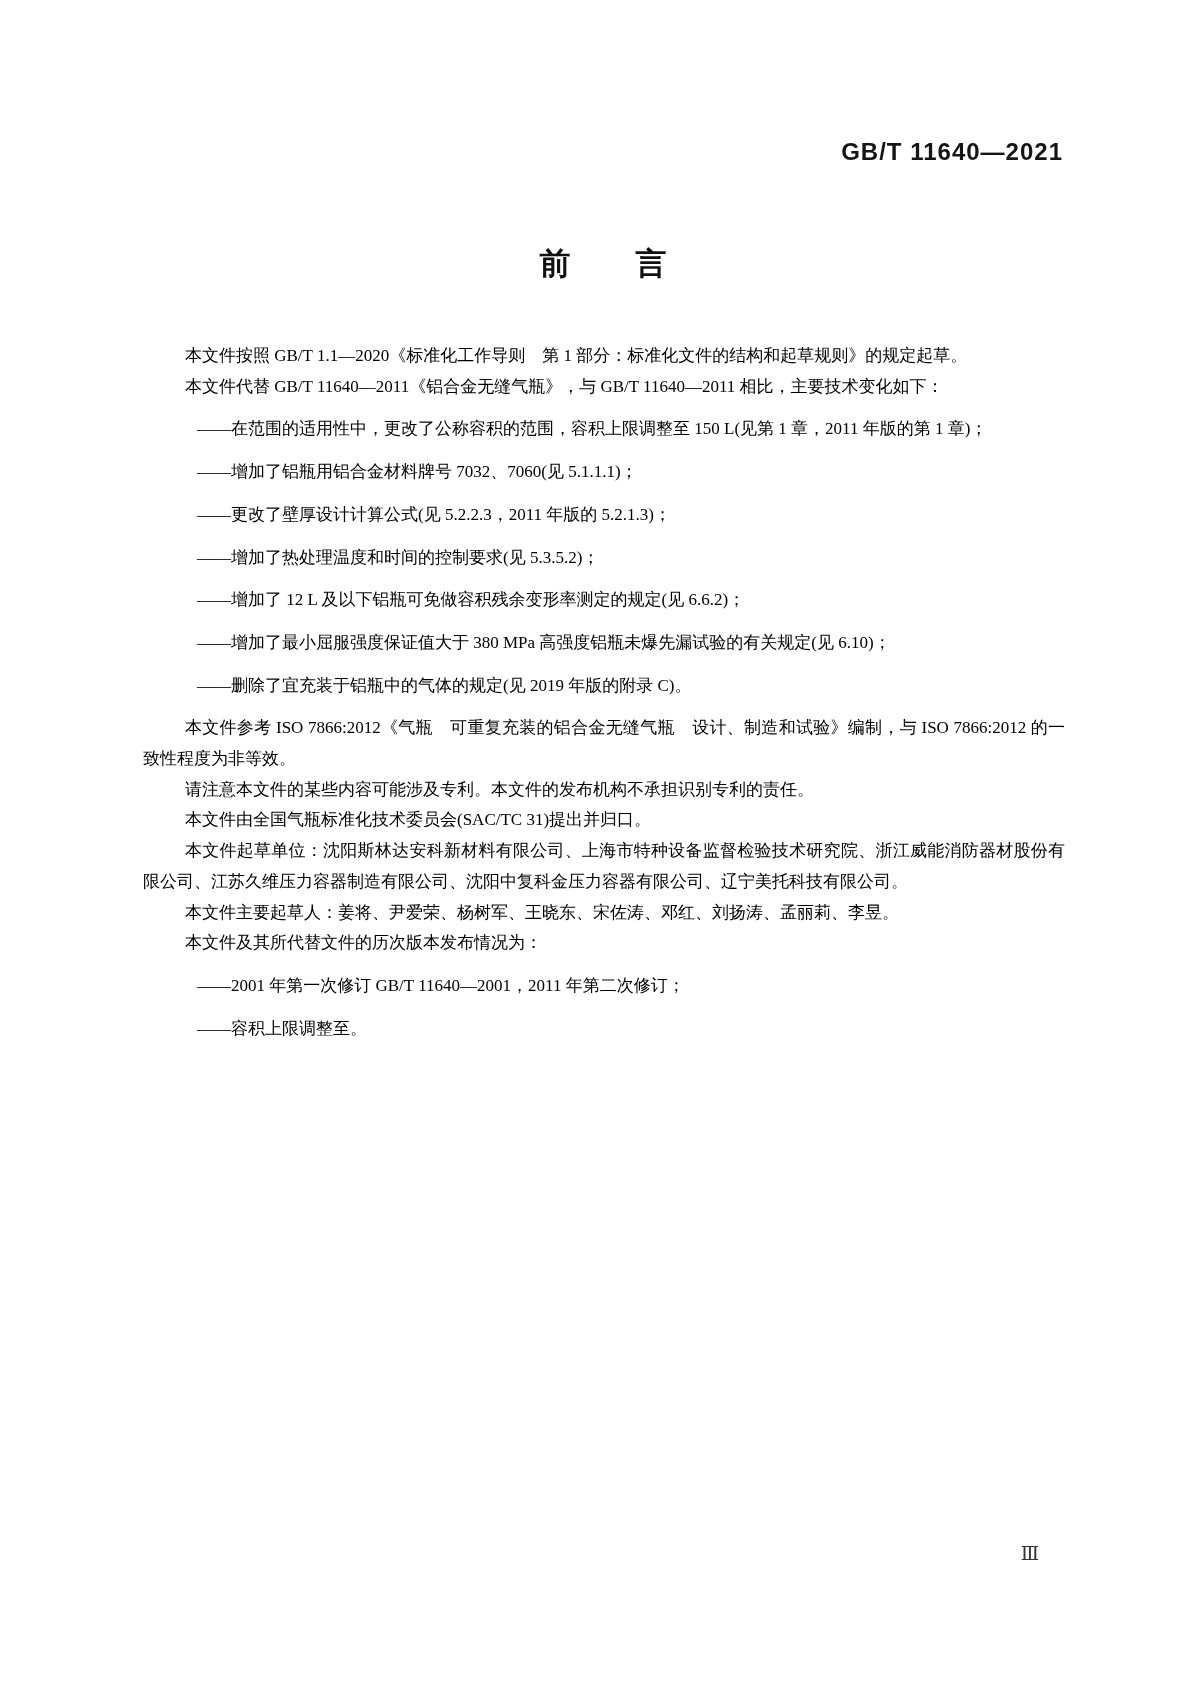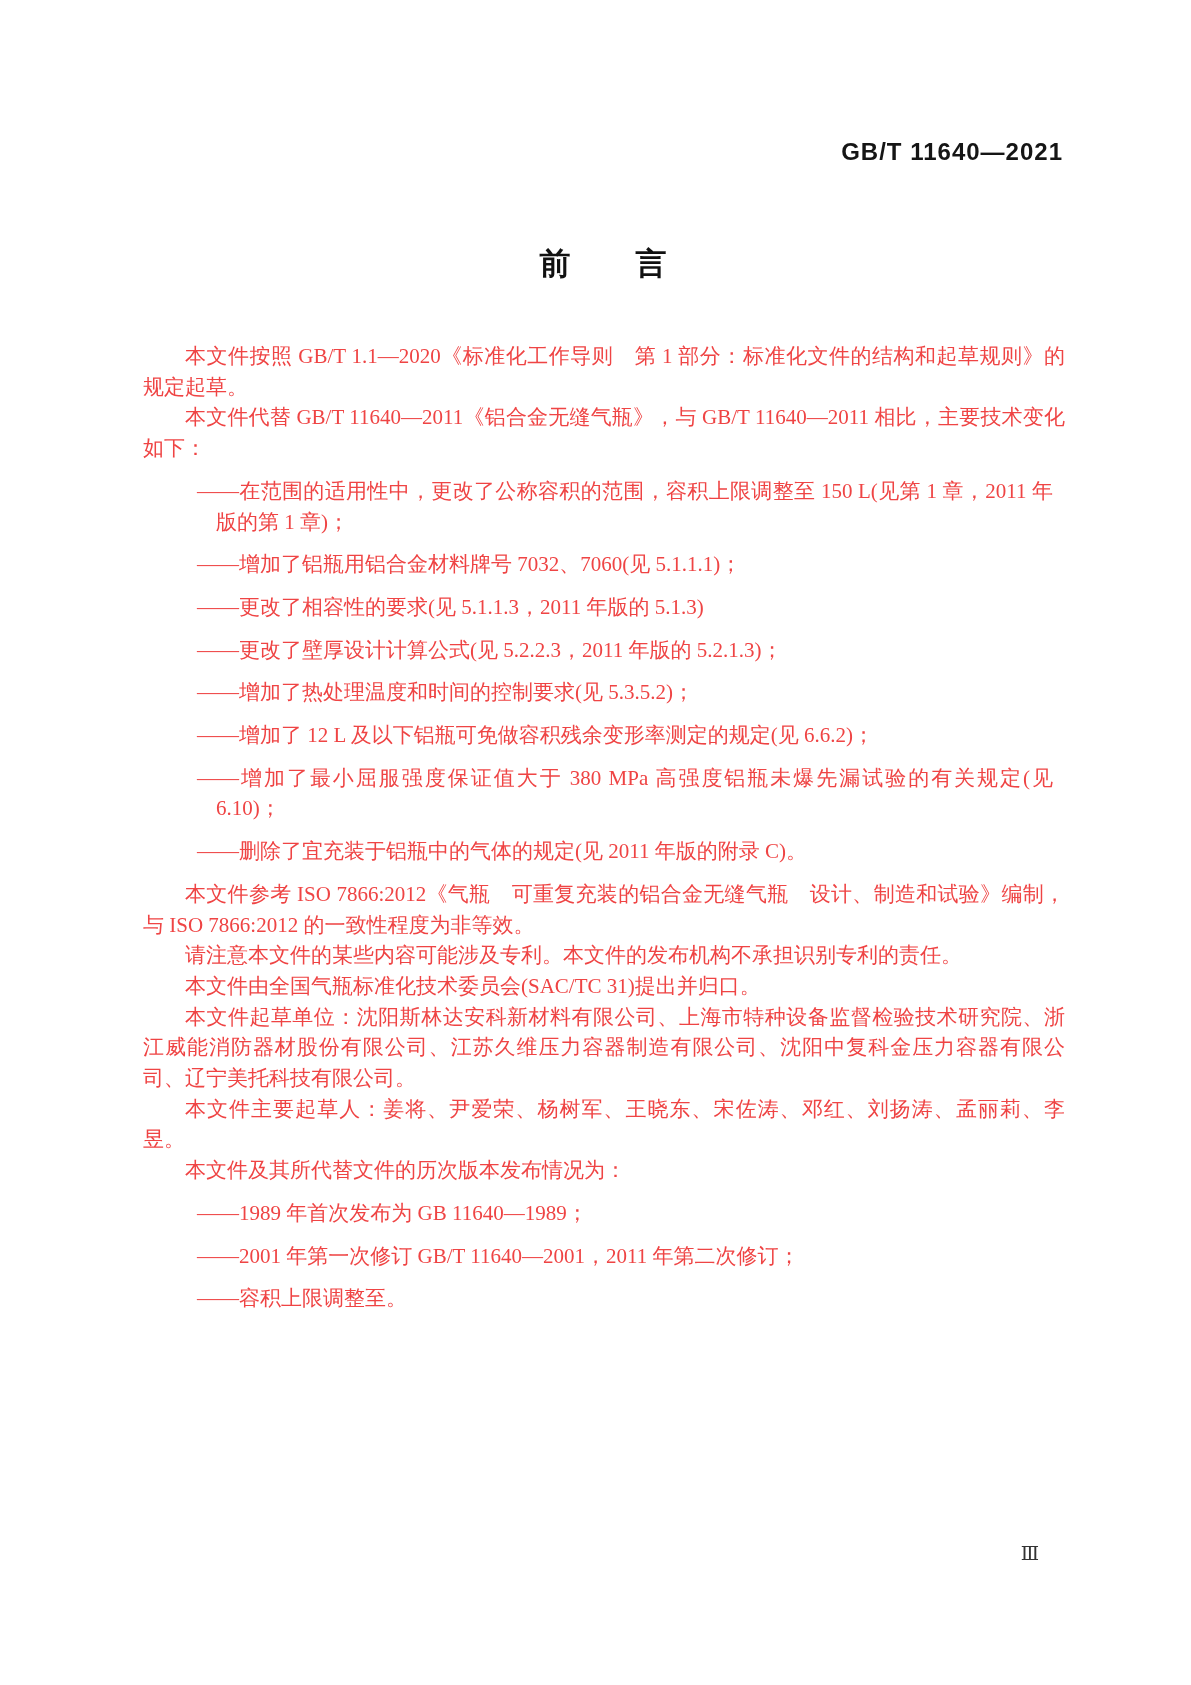--- a/index.html
+++ b/index.html
@@ -38,25 +38,25 @@
     font-weight: 700;
     font-size: 31px;
     color: #111111;
     letter-spacing: 1px;
   }
   .doc-body {
     position: absolute;
     left: 143px;
     top: 341px;
     width: 922px;
-    font-size: 21px;
+    font-size: 17px;
     line-height: 30.7px;
     text-align: justify;
     text-justify: inter-ideograph;
-    color: #ef4444;
+    color: #000000;
   }
   .doc-body p {
     margin: 0;
     padding: 0;
     text-indent: 42px;
   }
   .dash-item {
     margin: 12px;
     padding-left: 61px;
     text-indent: -19px;
@@ -81,42 +81,40 @@
 
   <div class="doc-body">
 
     <p>本文件按照 GB/T 1.1—2020《标准化工作导则　第 1 部分：标准化文件的结构和起草规则》的规定起草。</p>
 
     <p>本文件代替 GB/T 11640—2011《铝合金无缝气瓶》，与 GB/T 11640—2011 相比，主要技术变化如下：</p>
 
     <div>
       <div class="dash-item">——在范围的适用性中，更改了公称容积的范围，容积上限调整至 150 L(见第 1 章，2011 年版的第 1 章)；</div>
       <div class="dash-item">——增加了铝瓶用铝合金材料牌号 7032、7060(见 5.1.1.1)；</div>
-      <div class="dash-item">——更改了相容性的要求(见 5.1.1.3，2011 年版的 5.1.3)</div>
       <div class="dash-item">——更改了壁厚设计计算公式(见 5.2.2.3，2011 年版的 5.2.1.3)；</div>
       <div class="dash-item">——增加了热处理温度和时间的控制要求(见 5.3.5.2)；</div>
       <div class="dash-item">——增加了 12 L 及以下铝瓶可免做容积残余变形率测定的规定(见 6.6.2)；</div>
       <div class="dash-item">——增加了最小屈服强度保证值大于 380 MPa 高强度铝瓶未爆先漏试验的有关规定(见 6.10)；</div>
-      <div class="dash-item">——删除了宜充装于铝瓶中的气体的规定(见 2011 年版的附录 C)。</div>
+      <div class="dash-item">——删除了宜充装于铝瓶中的气体的规定(见 2019 年版的附录 C)。</div>
     </div>
 
     <p>本文件参考 ISO 7866:2012《气瓶　可重复充装的铝合金无缝气瓶　设计、制造和试验》编制，与 ISO 7866:2012 的一致性程度为非等效。</p>
 
     <p>请注意本文件的某些内容可能涉及专利。本文件的发布机构不承担识别专利的责任。</p>
 
     <p>本文件由全国气瓶标准化技术委员会(SAC/TC 31)提出并归口。</p>
 
     <p>本文件起草单位：沈阳斯林达安科新材料有限公司、上海市特种设备监督检验技术研究院、浙江威能消防器材股份有限公司、江苏久维压力容器制造有限公司、沈阳中复科金压力容器有限公司、辽宁美托科技有限公司。</p>
 
     <p>本文件主要起草人：姜将、尹爱荣、杨树军、王晓东、宋佐涛、邓红、刘扬涛、孟丽莉、李昱。</p>
 
     <p>本文件及其所代替文件的历次版本发布情况为：</p>
 
     <div>
-      <div class="dash-item">——1989 年首次发布为 GB 11640—1989；</div>
       <div class="dash-item">——2001 年第一次修订 GB/T 11640—2001，2011 年第二次修订；</div>
       <div class="dash-item">——容积上限调整至。</div>
     </div>
 
   </div>
 
   <span class="page-number">Ⅲ</span>
 
 </div>
 

